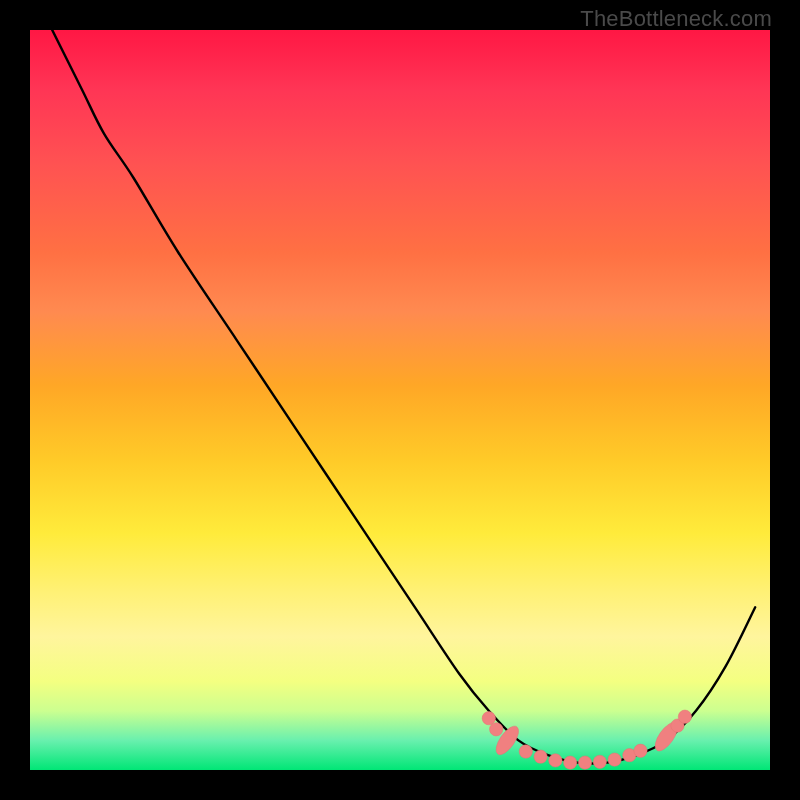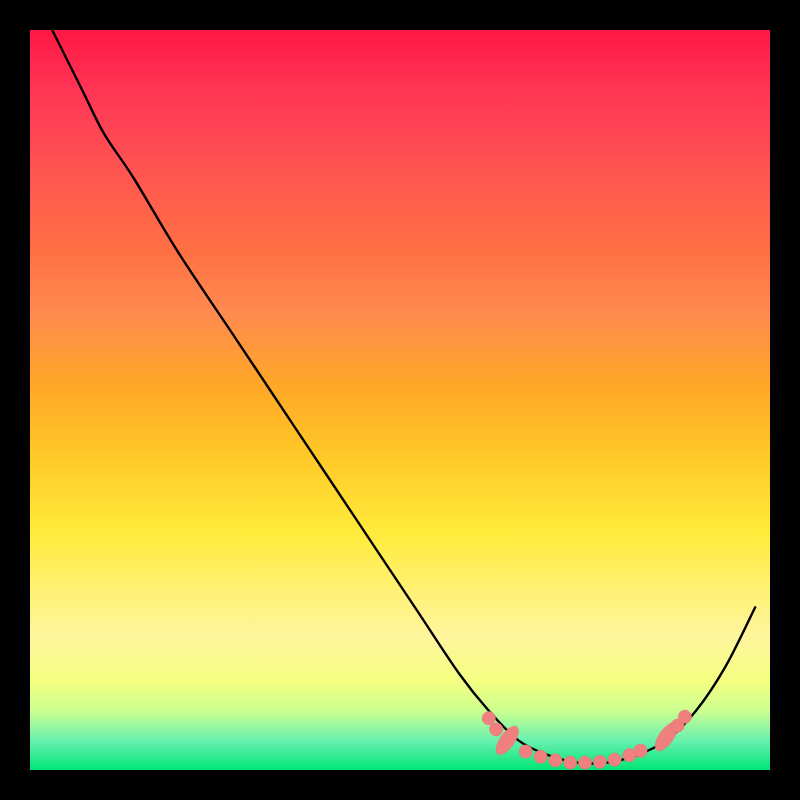--- a/index.html
+++ b/index.html
@@ -51,20 +51,21 @@
     width: 740px;
     height: 740px;
     pointer-events: none;
   }
 </style>
 </head>
 <body>
 
 <div class="frame">
 
+  <div class="watermark">TheBottleneck.com</div>
 
   <div class="plot-area">
     <svg class="curve" viewBox="0 0 740 740" preserveAspectRatio="none">
       <path id="curve-path" fill="none" stroke="#000000" stroke-width="2.4" stroke-linecap="round" stroke-linejoin="round" d="M 22.2 0 C 27.133333333333333 9.866666666666655, 43.16666666666667 41.933333333333266, 51.800000000000004 59.19999999999993 C 60.43333333333334 76.4666666666666, 65.36666666666666 88.80000000000001, 74 103.60000000000002 C 82.63333333333334 118.40000000000003, 91.26666666666668 128.26666666666668, 103.60000000000001 148 C 115.93333333333334 167.73333333333332, 130.73333333333332 194.86666666666667, 148 222 C 165.26666666666668 249.13333333333333, 187.4666666666667 281.20000000000005, 207.20000000000002 310.8 C 226.93333333333334 340.4, 246.66666666666663 370, 266.4 399.59999999999997 C 286.1333333333333 429.19999999999993, 305.8666666666667 458.79999999999995, 325.6 488.4 C 345.33333333333337 518, 367.53333333333336 551.3000000000001, 384.8 577.2 C 402.06666666666666 603.1, 416.8666666666667 626.5333333333333, 429.2 643.8 C 441.5333333333333 661.0666666666666, 448.93333333333334 669.6999999999999, 458.8 680.8 C 468.6666666666667 691.9, 478.53333333333336 703, 488.40000000000003 710.4 C 498.2666666666667 717.8, 508.1333333333333 721.5, 518 725.2 C 527.8666666666667 728.9000000000001, 537.7333333333333 731.3666666666667, 547.6 732.6 C 557.4666666666667 733.8333333333334, 567.3333333333334 733.8333333333334, 577.2 732.6 C 587.0666666666667 731.3666666666667, 596.9333333333333 728.9000000000001, 606.8 725.2 C 616.6666666666666 721.5, 626.5333333333333 717.8, 636.4 710.4 C 646.2666666666667 703, 656.1333333333333 693.1333333333333, 666 680.8 C 675.8666666666667 668.4666666666666, 685.7333333333332 653.6666666666666, 695.5999999999999 636.4 C 705.4666666666666 619.1333333333333, 720.2666666666667 587.0666666666667, 725.1999999999999 577.2"></path>
       <g id="markers-group">
           <circle cx="458.8" cy="688.2" r="6.660000000000001" fill="#f08080" stroke="#e57373" stroke-width="0.5"></circle>
           <circle cx="466.2" cy="699.3" r="6.660000000000001" fill="#f08080" stroke="#e57373" stroke-width="0.5"></circle>
           <ellipse cx="477.3" cy="710.4" rx="7.251999999999999" ry="16.576" transform="rotate(35 477.3 710.4)" fill="#f08080" stroke="#e57373" stroke-width="0.5"></ellipse>
           <circle cx="495.8" cy="721.5" r="6.660000000000001" fill="#f08080" stroke="#e57373" stroke-width="0.5"></circle>
           <circle cx="510.59999999999997" cy="726.68" r="6.660000000000001" fill="#f08080" stroke="#e57373" stroke-width="0.5"></circle>

